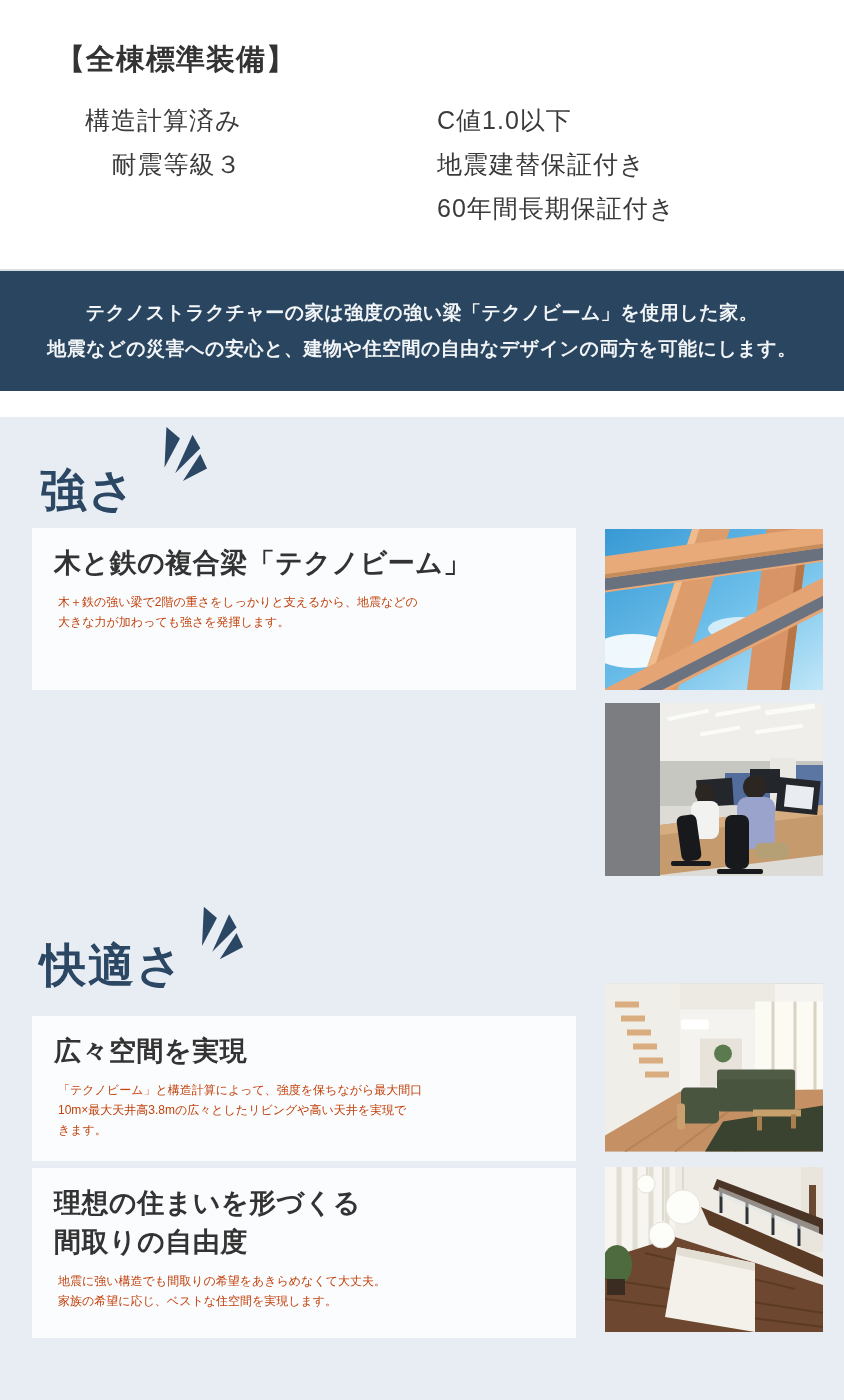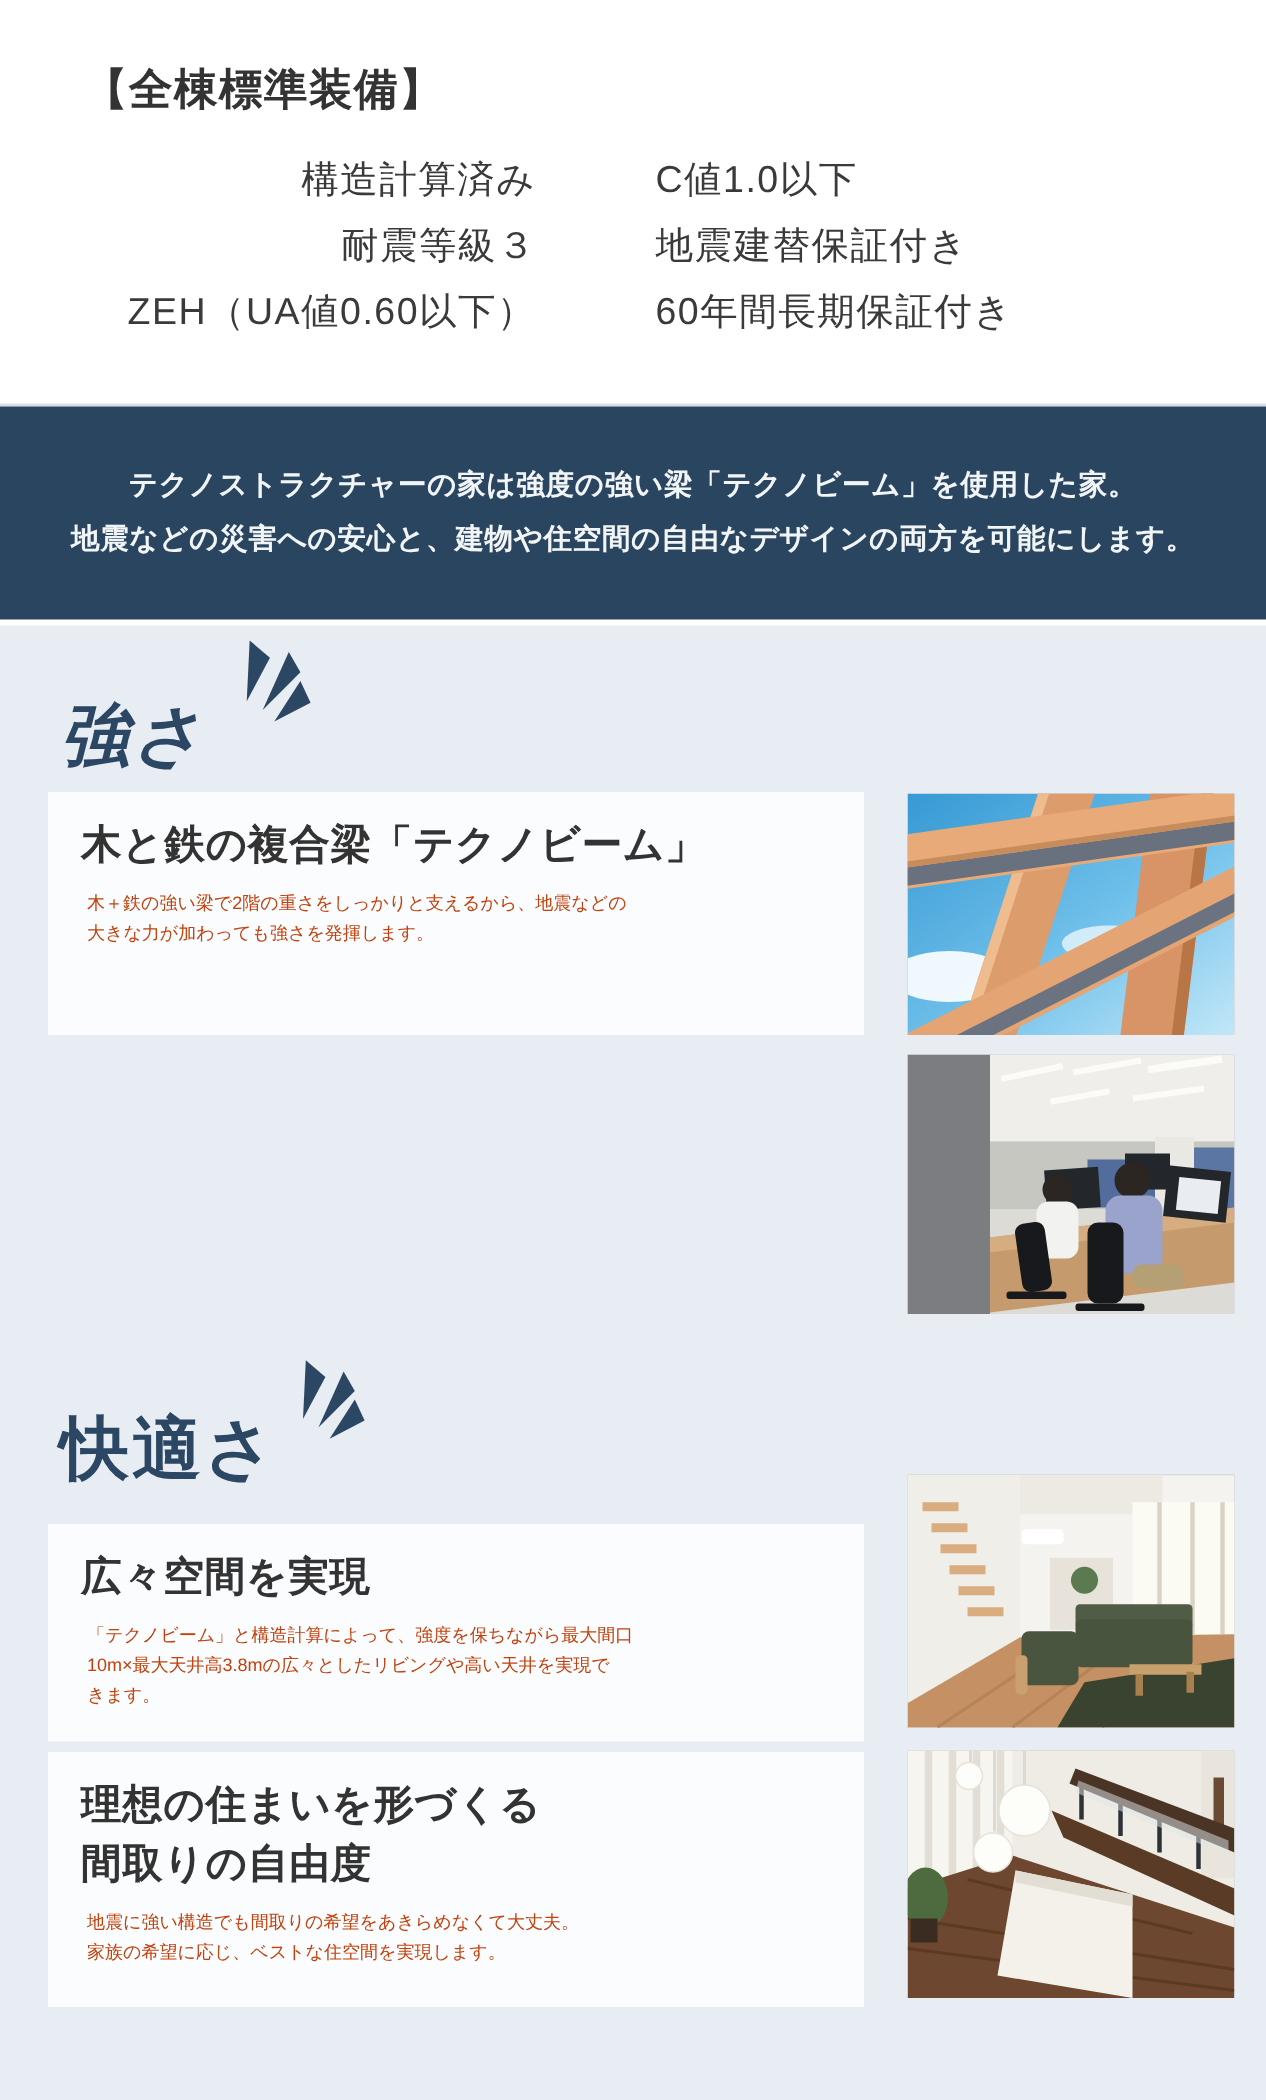--- a/index.html
+++ b/index.html
@@ -22,39 +22,39 @@
   .equip-col li{
     font-size:25px;color:#3a3a3a;line-height:44px;font-weight:400;letter-spacing:1px;
   }
   .equip-col.left{left:85px;text-align:right;}
   .equip-col.right{left:437px;}
 
   .divider{position:absolute;left:0;top:269px;width:844px;height:2px;background:#d9dee3;}
 
   
   .banner{
-    position:absolute;left:0;top:271px;width:844px;height:142px;
+    position:absolute;left:0;top:271px;width:844px;height:120px;
     background:#2a455f;
     display:flex;flex-direction:column;justify-content:center;align-items:center;
   }
   .banner p{
     margin:0;color:#f2f5f7;font-size:19px;font-weight:bold;
     line-height:36px;text-align:center;letter-spacing:0.5px;white-space:nowrap;
   }
 
   
   .content{
     position:absolute;left:0;top:417px;width:844px;height:983px;
     background:#e8edf4;
   }
   .section-heading{
     position:absolute;margin:0;
     font-size:46px;font-weight:bold;color:#2b4763;letter-spacing:2px;line-height:1;
   }
-  #heading-strength{left:40px;top:50px;font-style:italic;}
+  #heading-strength{left:40px;top:50px;}
   #heading-comfort{left:40px;top:525px;}
   .sparkle{position:absolute;}
   #sparkle-strength{left:150px;top:8px;width:58px;height:52px;}
   #sparkle-comfort{left:188px;top:488px;width:56px;height:62px;}
 
   .card{
     position:absolute;left:32px;width:544px;
     background:#fafcfe;box-sizing:border-box;
     padding:16px 22px;overflow:hidden;
   }
@@ -80,21 +80,20 @@
 </head>
 <body>
 
 <div class="page">
 
   <section class="top-section">
     <h1 class="equip-title">【全棟標準装備】</h1>
     <ul class="equip-col left">
       <li>構造計算済み</li>
       <li>耐震等級３</li>
-      <li>ZEH（UA値0.60以下）</li>
     </ul>
     <ul class="equip-col right">
       <li>C値1.0以下</li>
       <li>地震建替保証付き</li>
       <li>60年間長期保証付き</li>
     </ul>
   </section>
 
   <div class="divider"></div>
 

